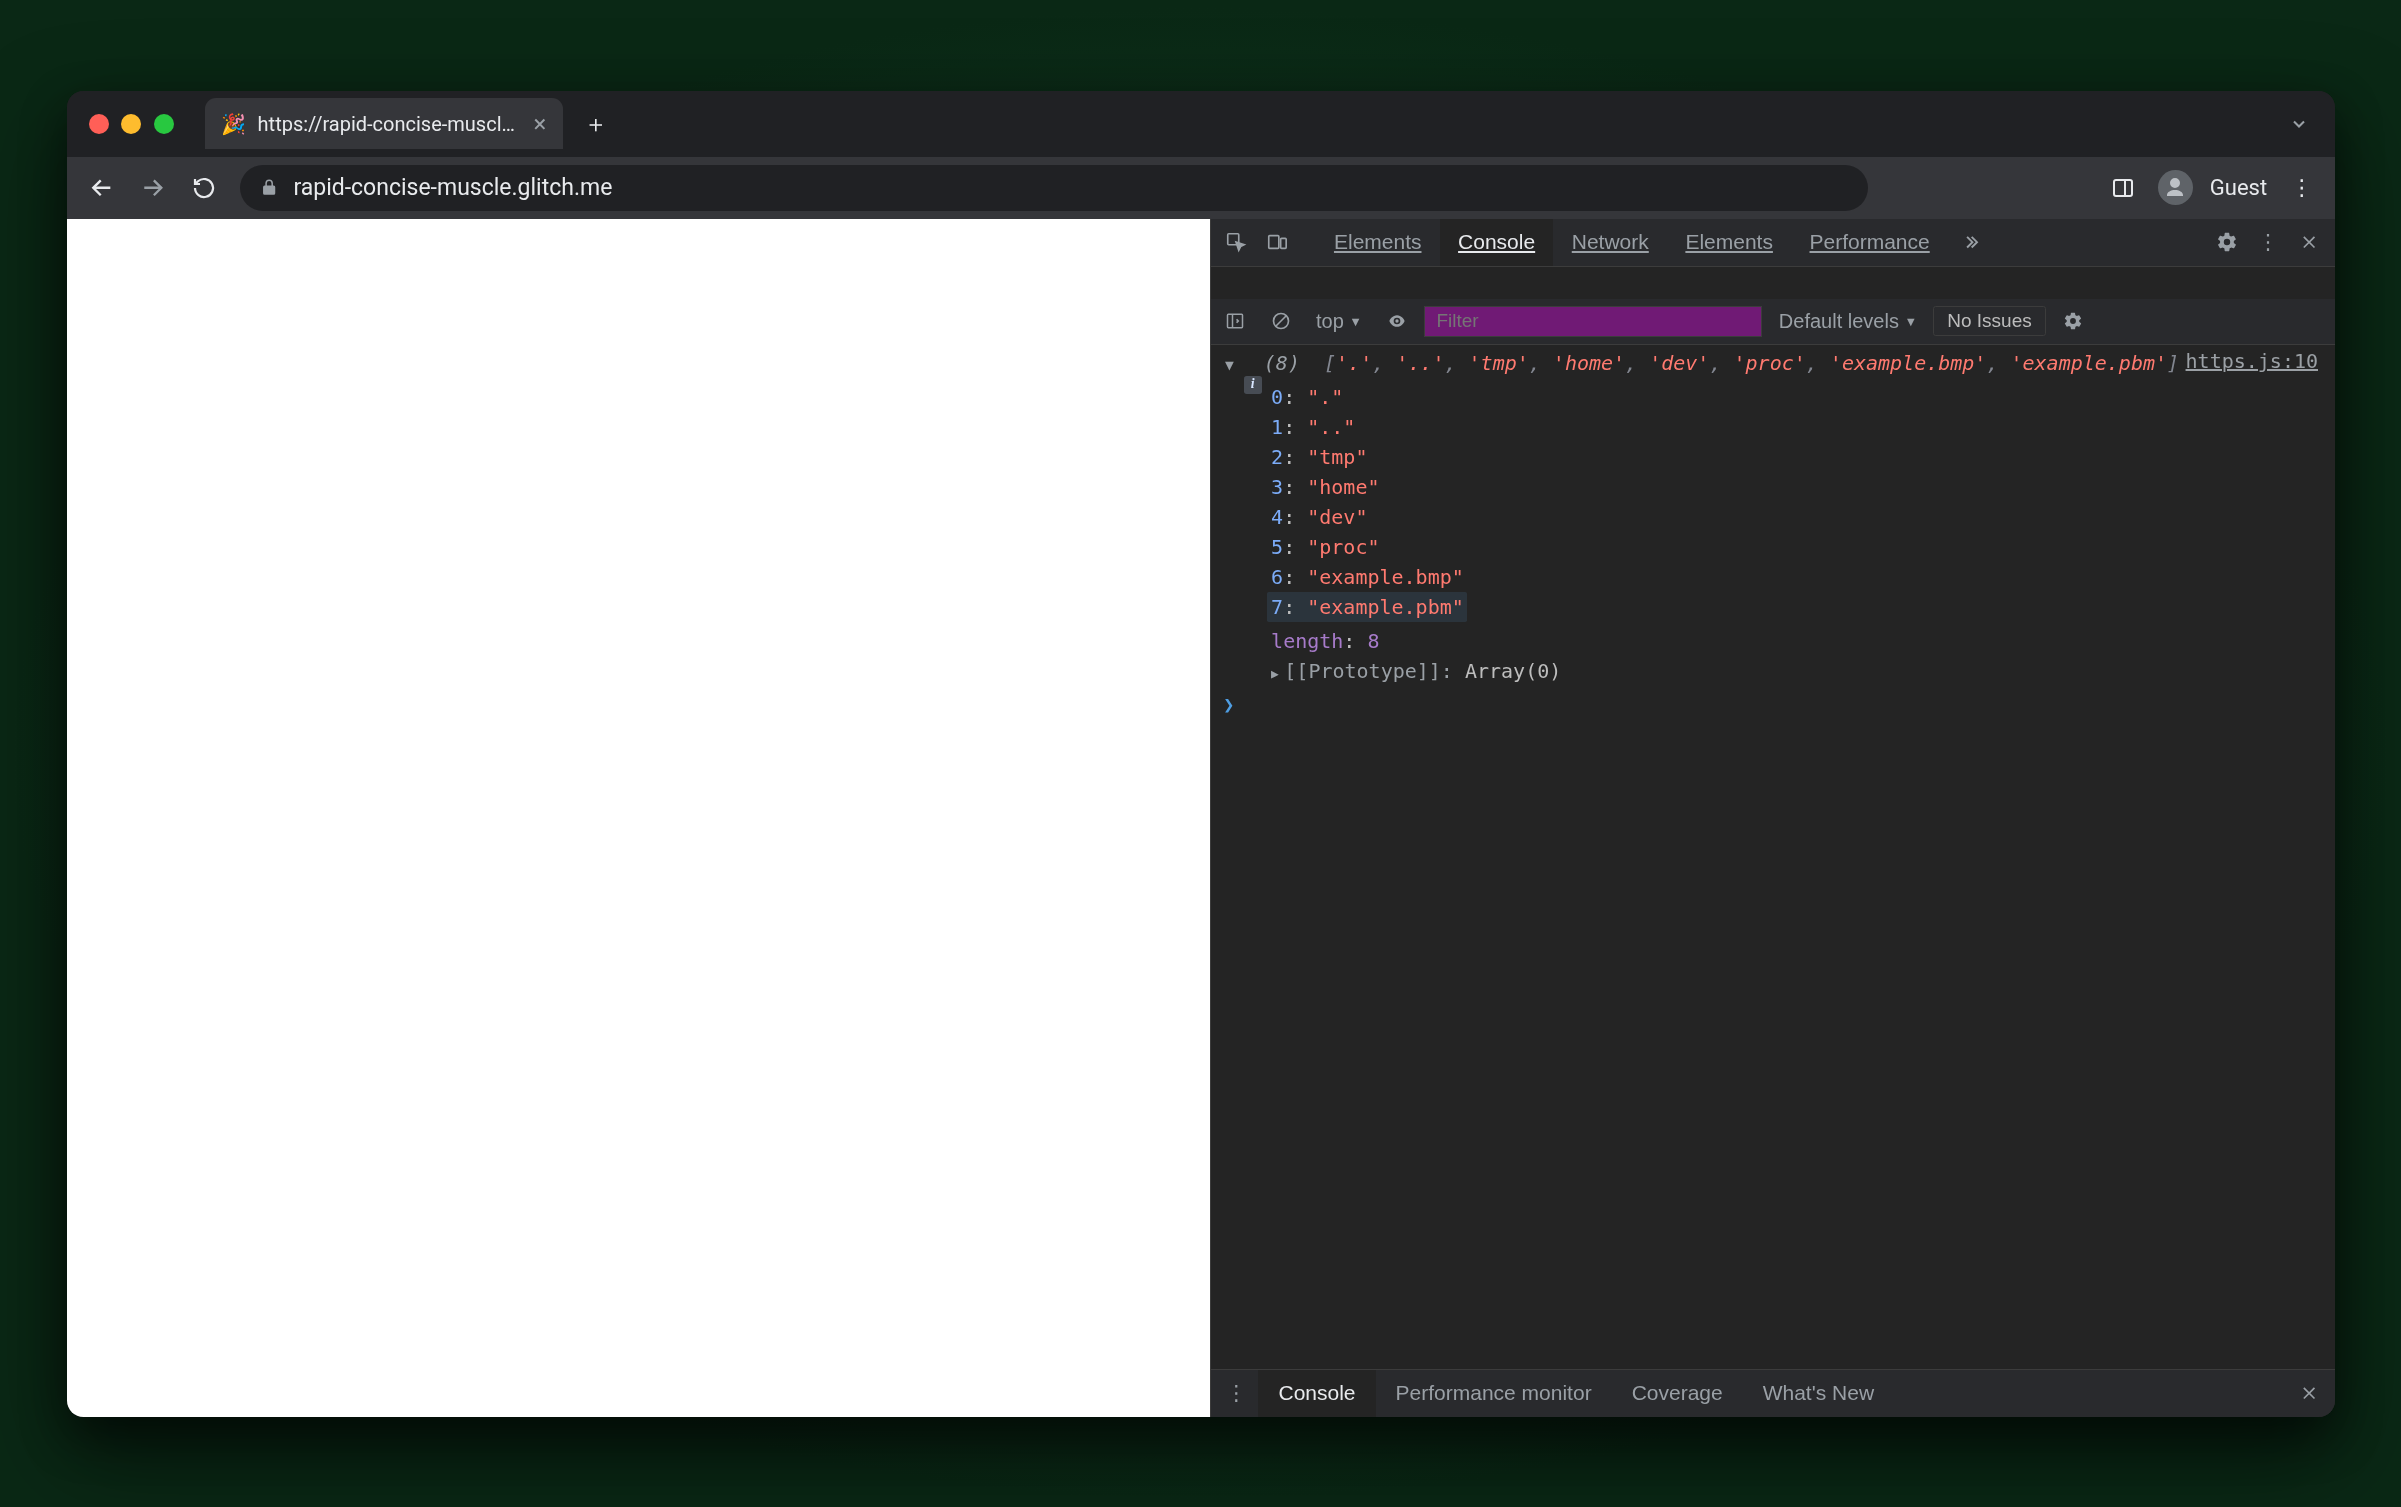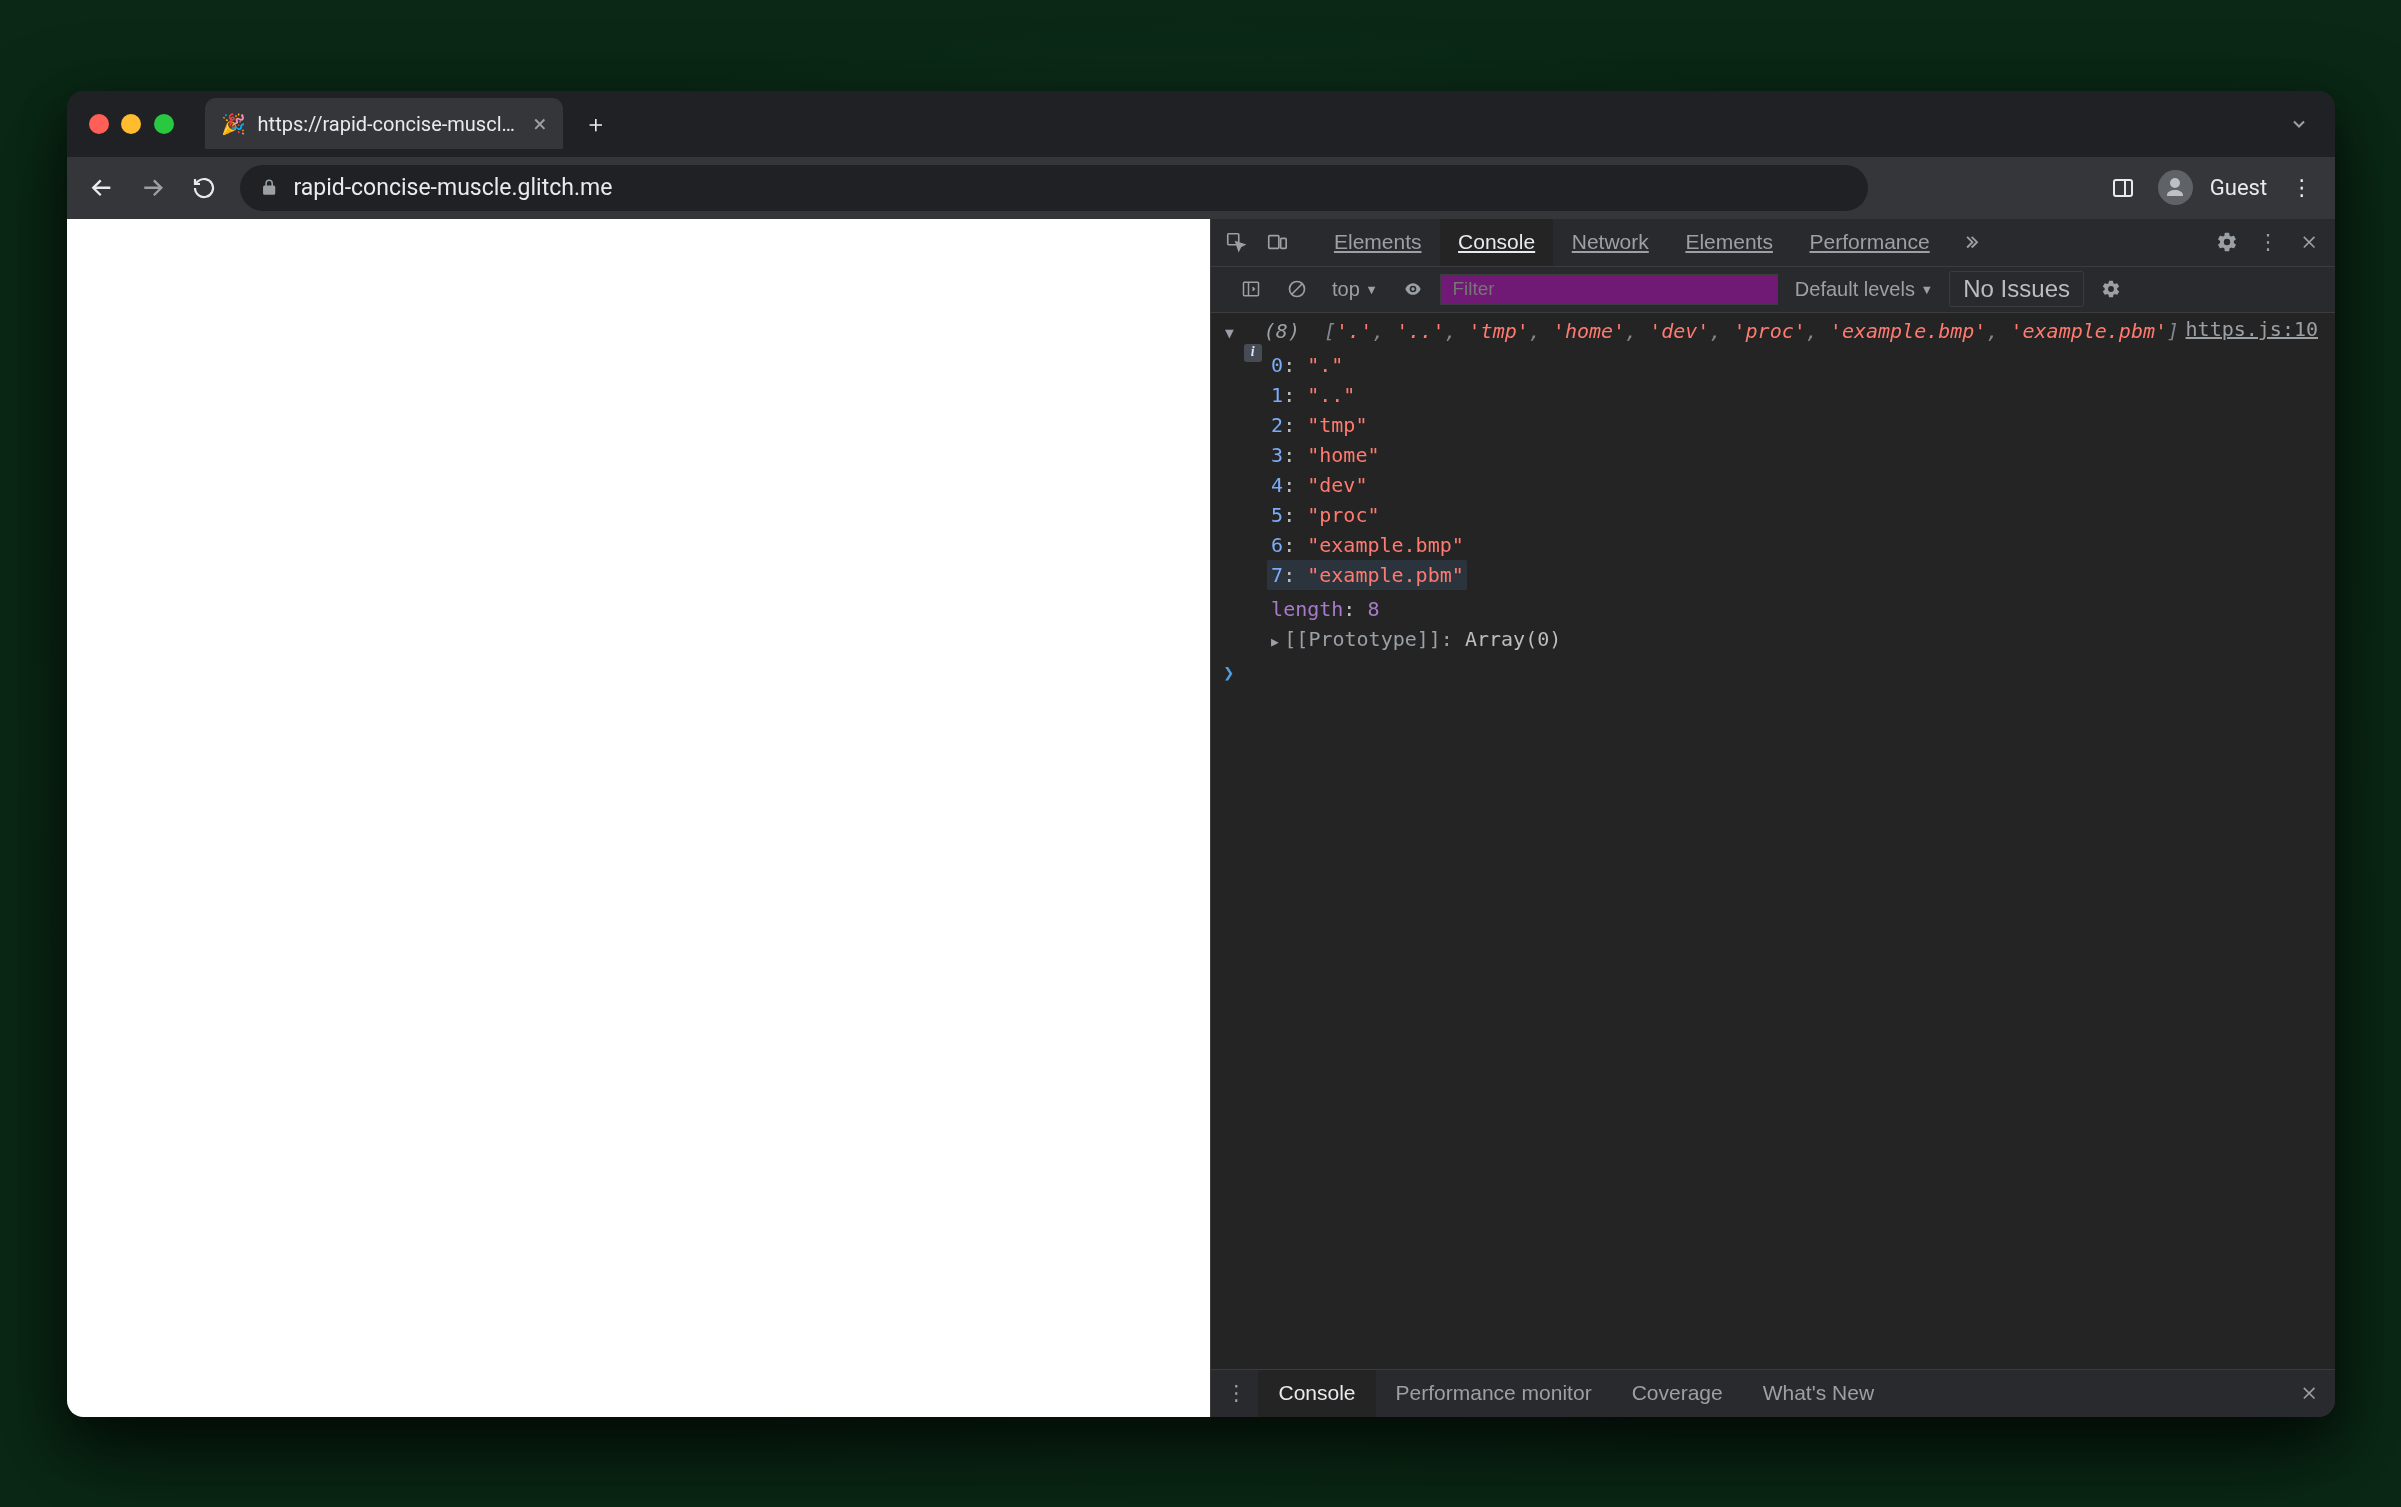--- a/index.html
+++ b/index.html
@@ -117,35 +117,35 @@
   }
   .dt-tab {
     padding: 0 18.3px; height: 100%; display: flex; align-items: center;
     color: #9aa0a6; cursor: pointer; font-size: 21px; text-decoration: underline;
   }
   .dt-tab.active { color: #e8eaed; background: #242424; }
   .dt-tabs-spacer { flex: 1; }
   
   .dt-subbar {
     height: 46px; background: #292a2d; display: flex; align-items: center;
-    border-bottom: 0.9px solid #3c3c3c; padding: 0 22px; gap: 9.1px;
+    border-bottom: 0.9px solid #3c3c3c; padding: 0 6px; gap: 9.1px; margin-top: 32px;
   }
   .dt-context {
     display: flex; align-items: center; gap: 5.5px; color: #9aa0a6;
     padding: 0 7.3px; font-size: 20px; cursor: pointer;
   }
   .dt-filter-input {
     flex: 1; height: 31px; background: #701a75; border: 0.9px solid #3c3c3c;
     color: #9aa0a6; padding: 0 11px; font-size: 19px; outline: none;
     max-width: 338px;
   }
   .dt-levels { color: #9aa0a6; font-size: 20px; display: flex; align-items: center; gap: 5.5px; cursor: pointer; padding: 0 7.3px; }
   .dt-issues {
     border: 0.9px solid #3c3c3c; padding: 2.7px 12.8px; color: #bdbdbd;
-    font-size: 24px; border-radius: 2.7px; cursor: pointer;
+    font-size: 19px; border-radius: 2.7px; cursor: pointer;
   }
   
   .dt-console {
     flex: 1; overflow: auto; font-family: Menlo, Consolas, monospace;
     font-size: 20px; line-height: 1.5; padding: 3.7px 0;
     position: relative;
   }
   .source-link {
     position: absolute; right: 16.5px; top: 1.8px; color: #9ba0a5;
     text-decoration: underline; font-size: 20px; cursor: pointer;

